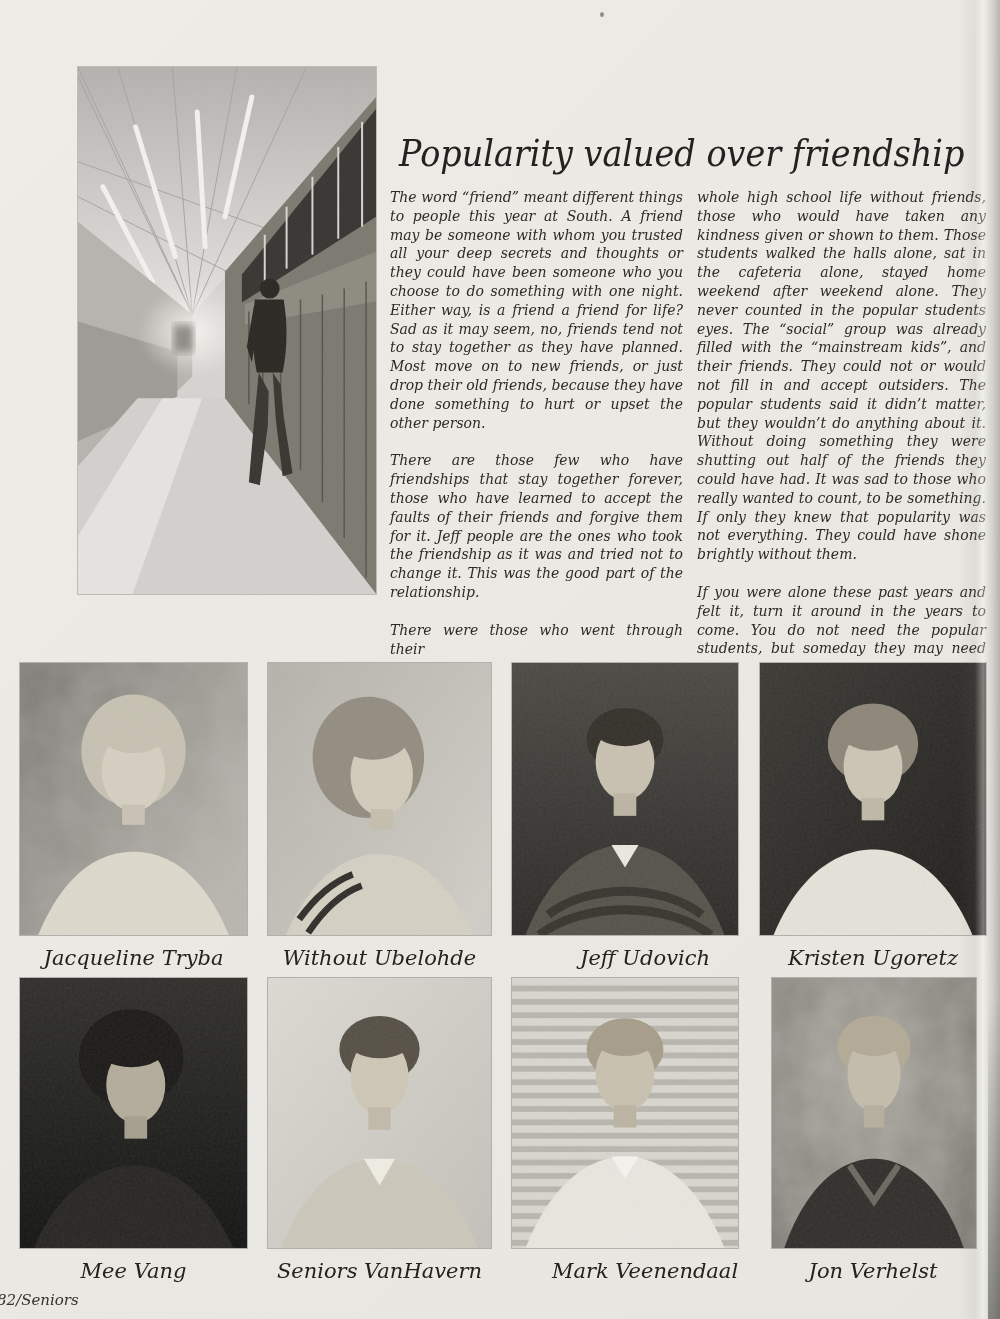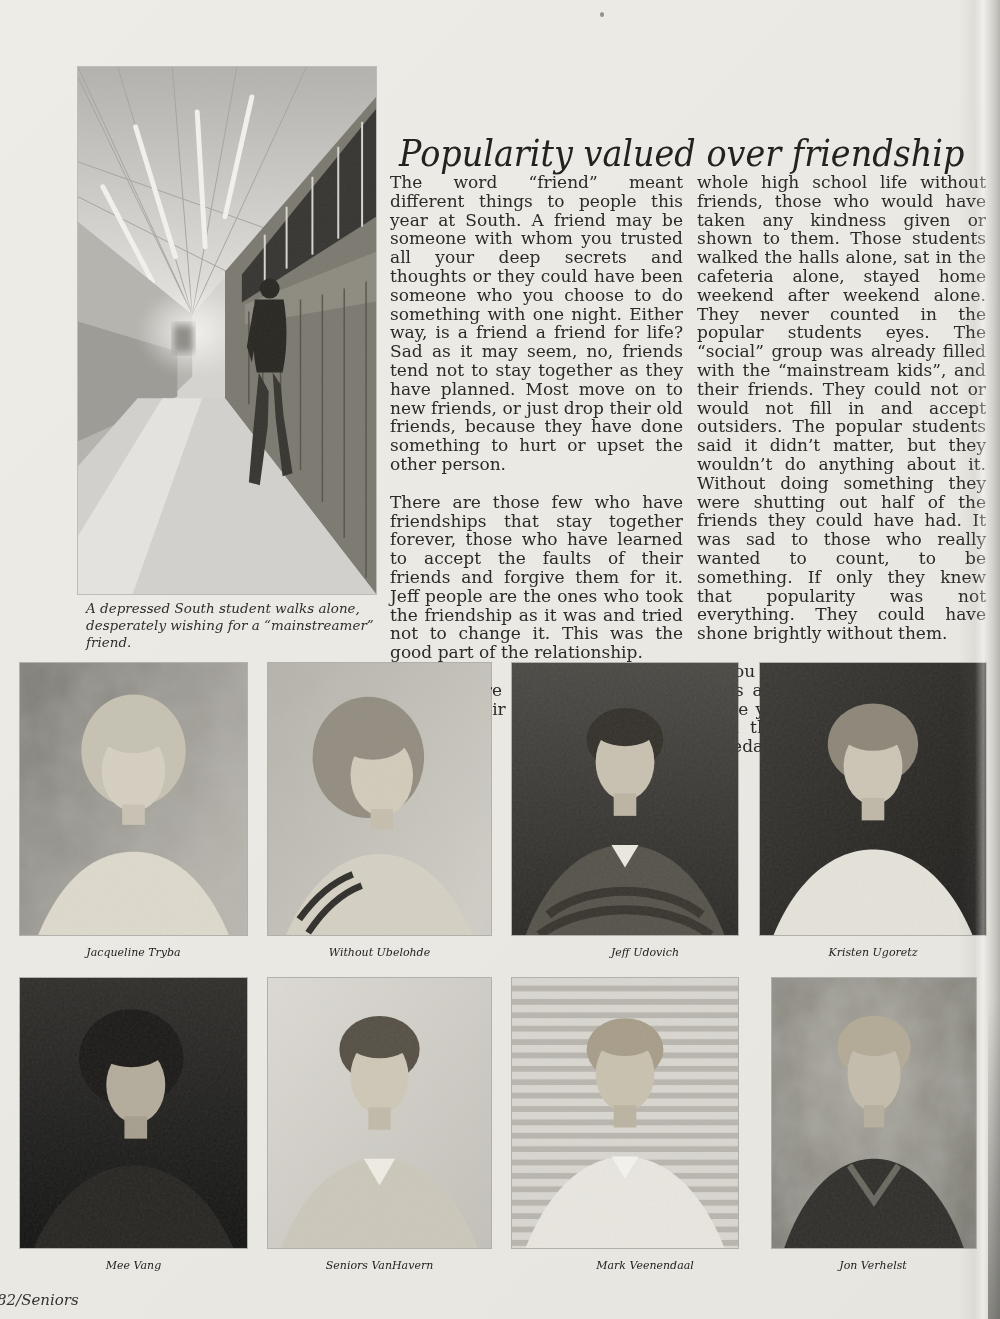--- a/index.html
+++ b/index.html
@@ -21,34 +21,34 @@
   
   .hallway-photo{position:absolute;left:78px;top:67px;width:298px;height:527px;
     outline:1px solid rgba(50,50,45,.25);overflow:hidden;background:#c9c8c4;}
   .hallway-photo svg{display:block;width:100%;height:100%;}
   .hallway-caption{position:absolute;left:86px;top:600px;width:302px;
     font-style:italic;font-size:13.5px;line-height:17px;color:#2f2e2b;}
 
   
   .article-title{position:absolute;left:399px;top:131px;font-style:italic;font-size:38px;
     white-space:nowrap;transform:scaleX(.88);transform-origin:left top;color:#232220;}
-  .col{position:absolute;top:173px;font-size:17px;line-height:18.8px;
+  .col{position:absolute;top:188px;font-style:italic;font-size:14px;line-height:18.8px;
     text-align:justify;color:#2b2a27;}
   .col p{margin:0 0 19px 0;}
   .col-left{left:390px;width:293px;}
   .col-right{left:697px;width:289px;}
 
   
   .photo{position:absolute;outline:1px solid rgba(50,50,45,.3);overflow:hidden;background:#b9b7b1;}
   .photo svg{display:block;width:100%;height:100%;}
   .r1{top:663px;height:272px;} .r2{top:978px;height:270px;}
   .c1{left:20px;width:227px;} .c2{left:268px;width:223px;}
   .c3{left:512px;width:226px;} .c4{left:760px;width:226px;}
   .photo.p8{left:772px;width:204px;}
-  .name{position:absolute;text-align:center;font-style:italic;font-size:11px;color:#232220;}
+  .name{position:absolute;text-align:center;font-style:italic;font-size:21px;color:#232220;}
   .n-r1{top:946px;} .n-r2{top:1259px;}
   .n-c1{left:20px;width:227px;} .n-c2{left:268px;width:223px;}
   .n-c3{left:532px;width:226px;} .n-c4{left:760px;width:226px;text-align:center;}
 
   .folio{position:absolute;left:-3px;top:1291px;font-style:italic;font-size:15px;color:#33322f;}
 </style>
 </head>
 <body>
 
 <div class="page">
@@ -163,21 +163,20 @@
       <g fill="#26251f">
         <circle cx="193" cy="222" r="10"></circle>
         <path d="M178,233 C175,258 175,283 180,306 L206,306 C211,282 211,256 207,233 Z"></path>
         <path d="M182,306 L177,358 L172,416 L183,419 L191,360 L192,325 Z" fill="#34332e"></path>
         <path d="M196,306 L199,352 L206,410 L216,407 L207,350 L204,318 Z" fill="#34332e"></path>
         <path d="M177,240 L170,280 L175,296 L181,260 Z"></path>
       </g>
       <rect width="300" height="528" filter="url(#grain)" opacity="0.22"></rect>
     </svg>
   </div>
-  <div class="hallway-caption">A depressed South student walks alone, desperately wishing for a “mainstreamer” friend.</div>
 
   <div class="article-title">Popularity valued over friendship</div>
   <div class="col col-left">
     <p>The word “friend” meant different things to people this year at South. A friend may be someone with whom you trusted all your deep secrets and thoughts or they could have been someone who you choose to do something with one night. Either way, is a friend a friend for life? Sad as it may seem, no, friends tend not to stay together as they have planned. Most move on to new friends, or just drop their old friends, because they have done something to hurt or upset the other person.</p>
     <p>There are those few who have friendships that stay together forever, those who have learned to accept the faults of their friends and forgive them for it. Jeff people are the ones who took the friendship as it was and tried not to change it. This was the good part of the relationship.</p>
     <p>There were those who went through their</p>
   </div>
   <div class="col col-right">
     <p>whole high school life without friends, those who would have taken any kindness given or shown to them. Those students walked the halls alone, sat in the cafeteria alone, stayed home weekend after weekend alone. They never counted in the popular students eyes. The “social” group was already filled with the “mainstream kids”, and their friends. They could not or would not fill in and accept outsiders. The popular students said it didn’t matter, but they wouldn’t do anything about it. Without doing something they were shutting out half of the friends they could have had. It was sad to those who really wanted to count, to be something. If only they knew that popularity was not everything. They could have shone brightly without them.</p>
     <p>If you were alone these past years and felt it, turn it around in the years to come. You do not need the popular students, but someday they may need you.</p>

